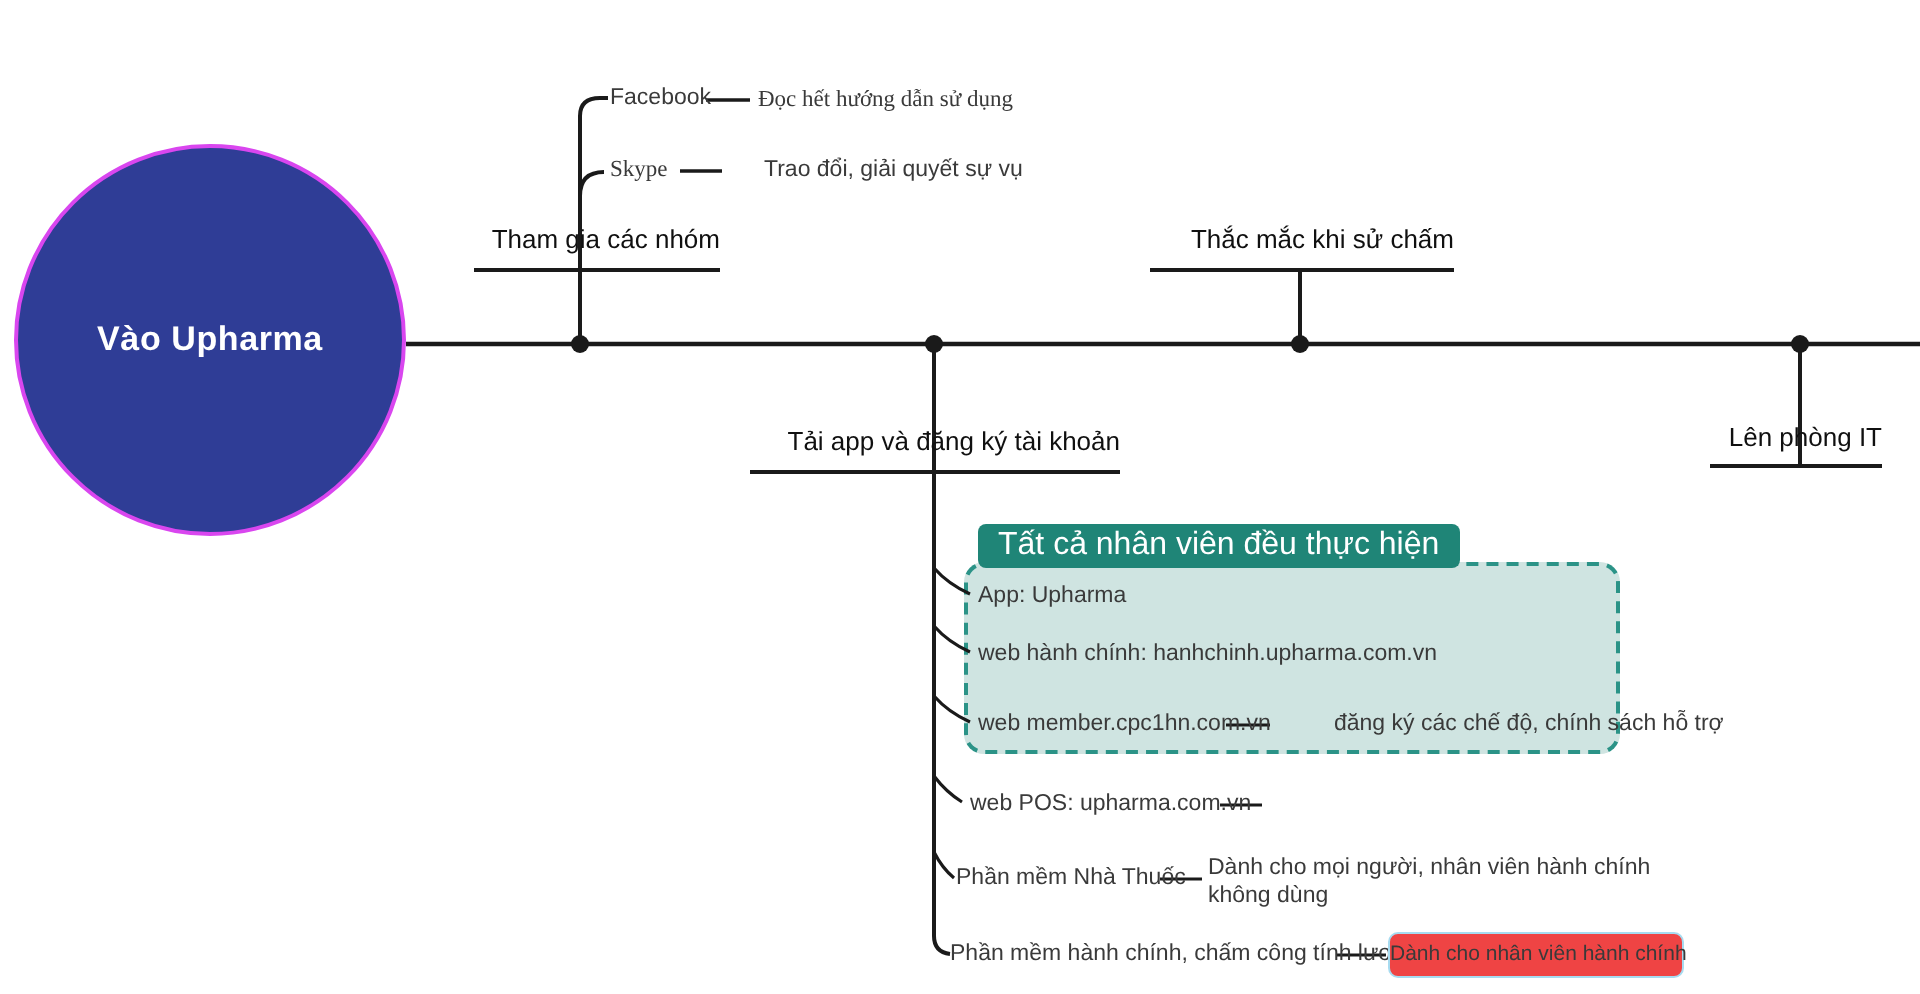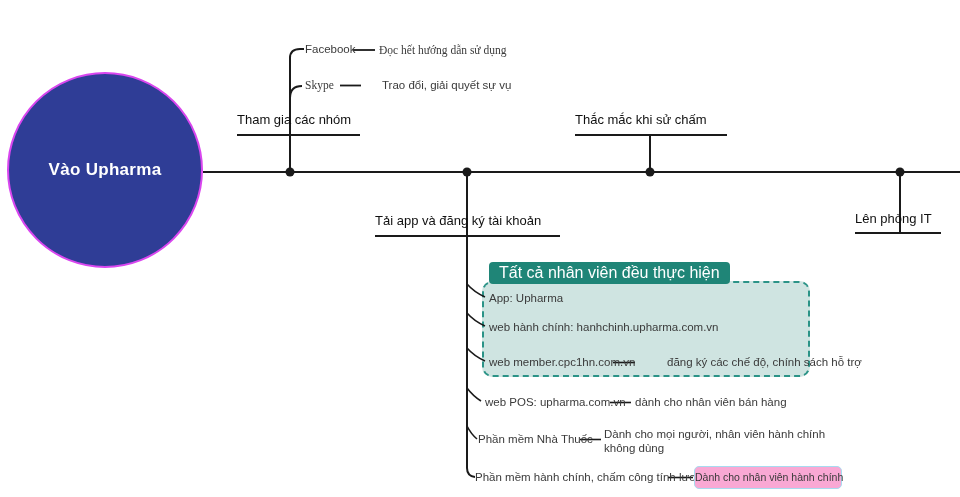--- a/index.html
+++ b/index.html
@@ -29,26 +29,26 @@
     background:var(--panel-bg);border:2px dashed var(--panel-border);border-radius:10px;z-index:1;
   }
   .badge{
     position:absolute;left:489px;top:262px;height:22px;box-sizing:border-box;
     background:var(--badge-bg);color:#fff;font-size:16px;line-height:22px;
     padding:0 10px;border-radius:4px;z-index:4;white-space:nowrap;
   }
   .t{position:absolute;font-size:11.5px;line-height:13px;white-space:nowrap;z-index:3;}
   .branch-label{
     position:absolute;font-size:13px;font-weight:500;color:#101010;
-    text-align:left;z-index:3;white-space:nowrap;
+    text-align:right;z-index:3;white-space:nowrap;
   }
   .wrap{white-space:normal;line-height:14px;}
   .callout{
     position:absolute;left:694px;top:466px;width:148px;height:23px;box-sizing:border-box;
-    background:#f9a8d4;border:1.5px solid var(--callout-border);border-radius:5px;
+    background:#ef4444;border:1.5px solid var(--callout-border);border-radius:5px;
     font-size:10.5px;line-height:20px;text-align:center;z-index:3;white-space:nowrap;
   }
 </style>
 </head>
 <body>
 
 <div class="stage">
 
   <svg class="wires" width="960" height="497" viewBox="0 0 960 497">
 
@@ -100,21 +100,20 @@
 
   <div class="panel"></div>
   <div class="badge">Tất cả nhân viên đều thực hiện</div>
 
   <div class="t" style="left:489px;top:292px;">App: Upharma</div>
   <div class="t" style="left:489px;top:321px;">web hành chính: hanhchinh.upharma.com.vn</div>
   <div class="t" style="left:489px;top:356px;">web member.cpc1hn.com.vn</div>
   <div class="t" style="left:639px;top:356px;margin-left:28px;">đăng ký các chế độ, chính sách hỗ trợ</div>
 
   <div class="t" style="left:485px;top:396px;">web POS: upharma.com.vn</div>
-  <div class="t" style="left:635px;top:396px;">dành cho nhân viên bán hàng</div>
 
   <div class="t" style="left:478px;top:433px;">Phần mềm Nhà Thuốc</div>
   <div class="t wrap" style="left:604px;top:427px;width:238px;">Dành cho mọi người, nhân viên hành chính không dùng</div>
 
   <div class="t" style="left:475px;top:471px;">Phần mềm hành chính, chấm công tính lương</div>
   <div class="callout">Dành cho nhân viên hành chính</div>
 
   <div class="branch-label" style="left:855px;top:211px;width:86px;">Lên phòng IT</div>
 
 </div>

